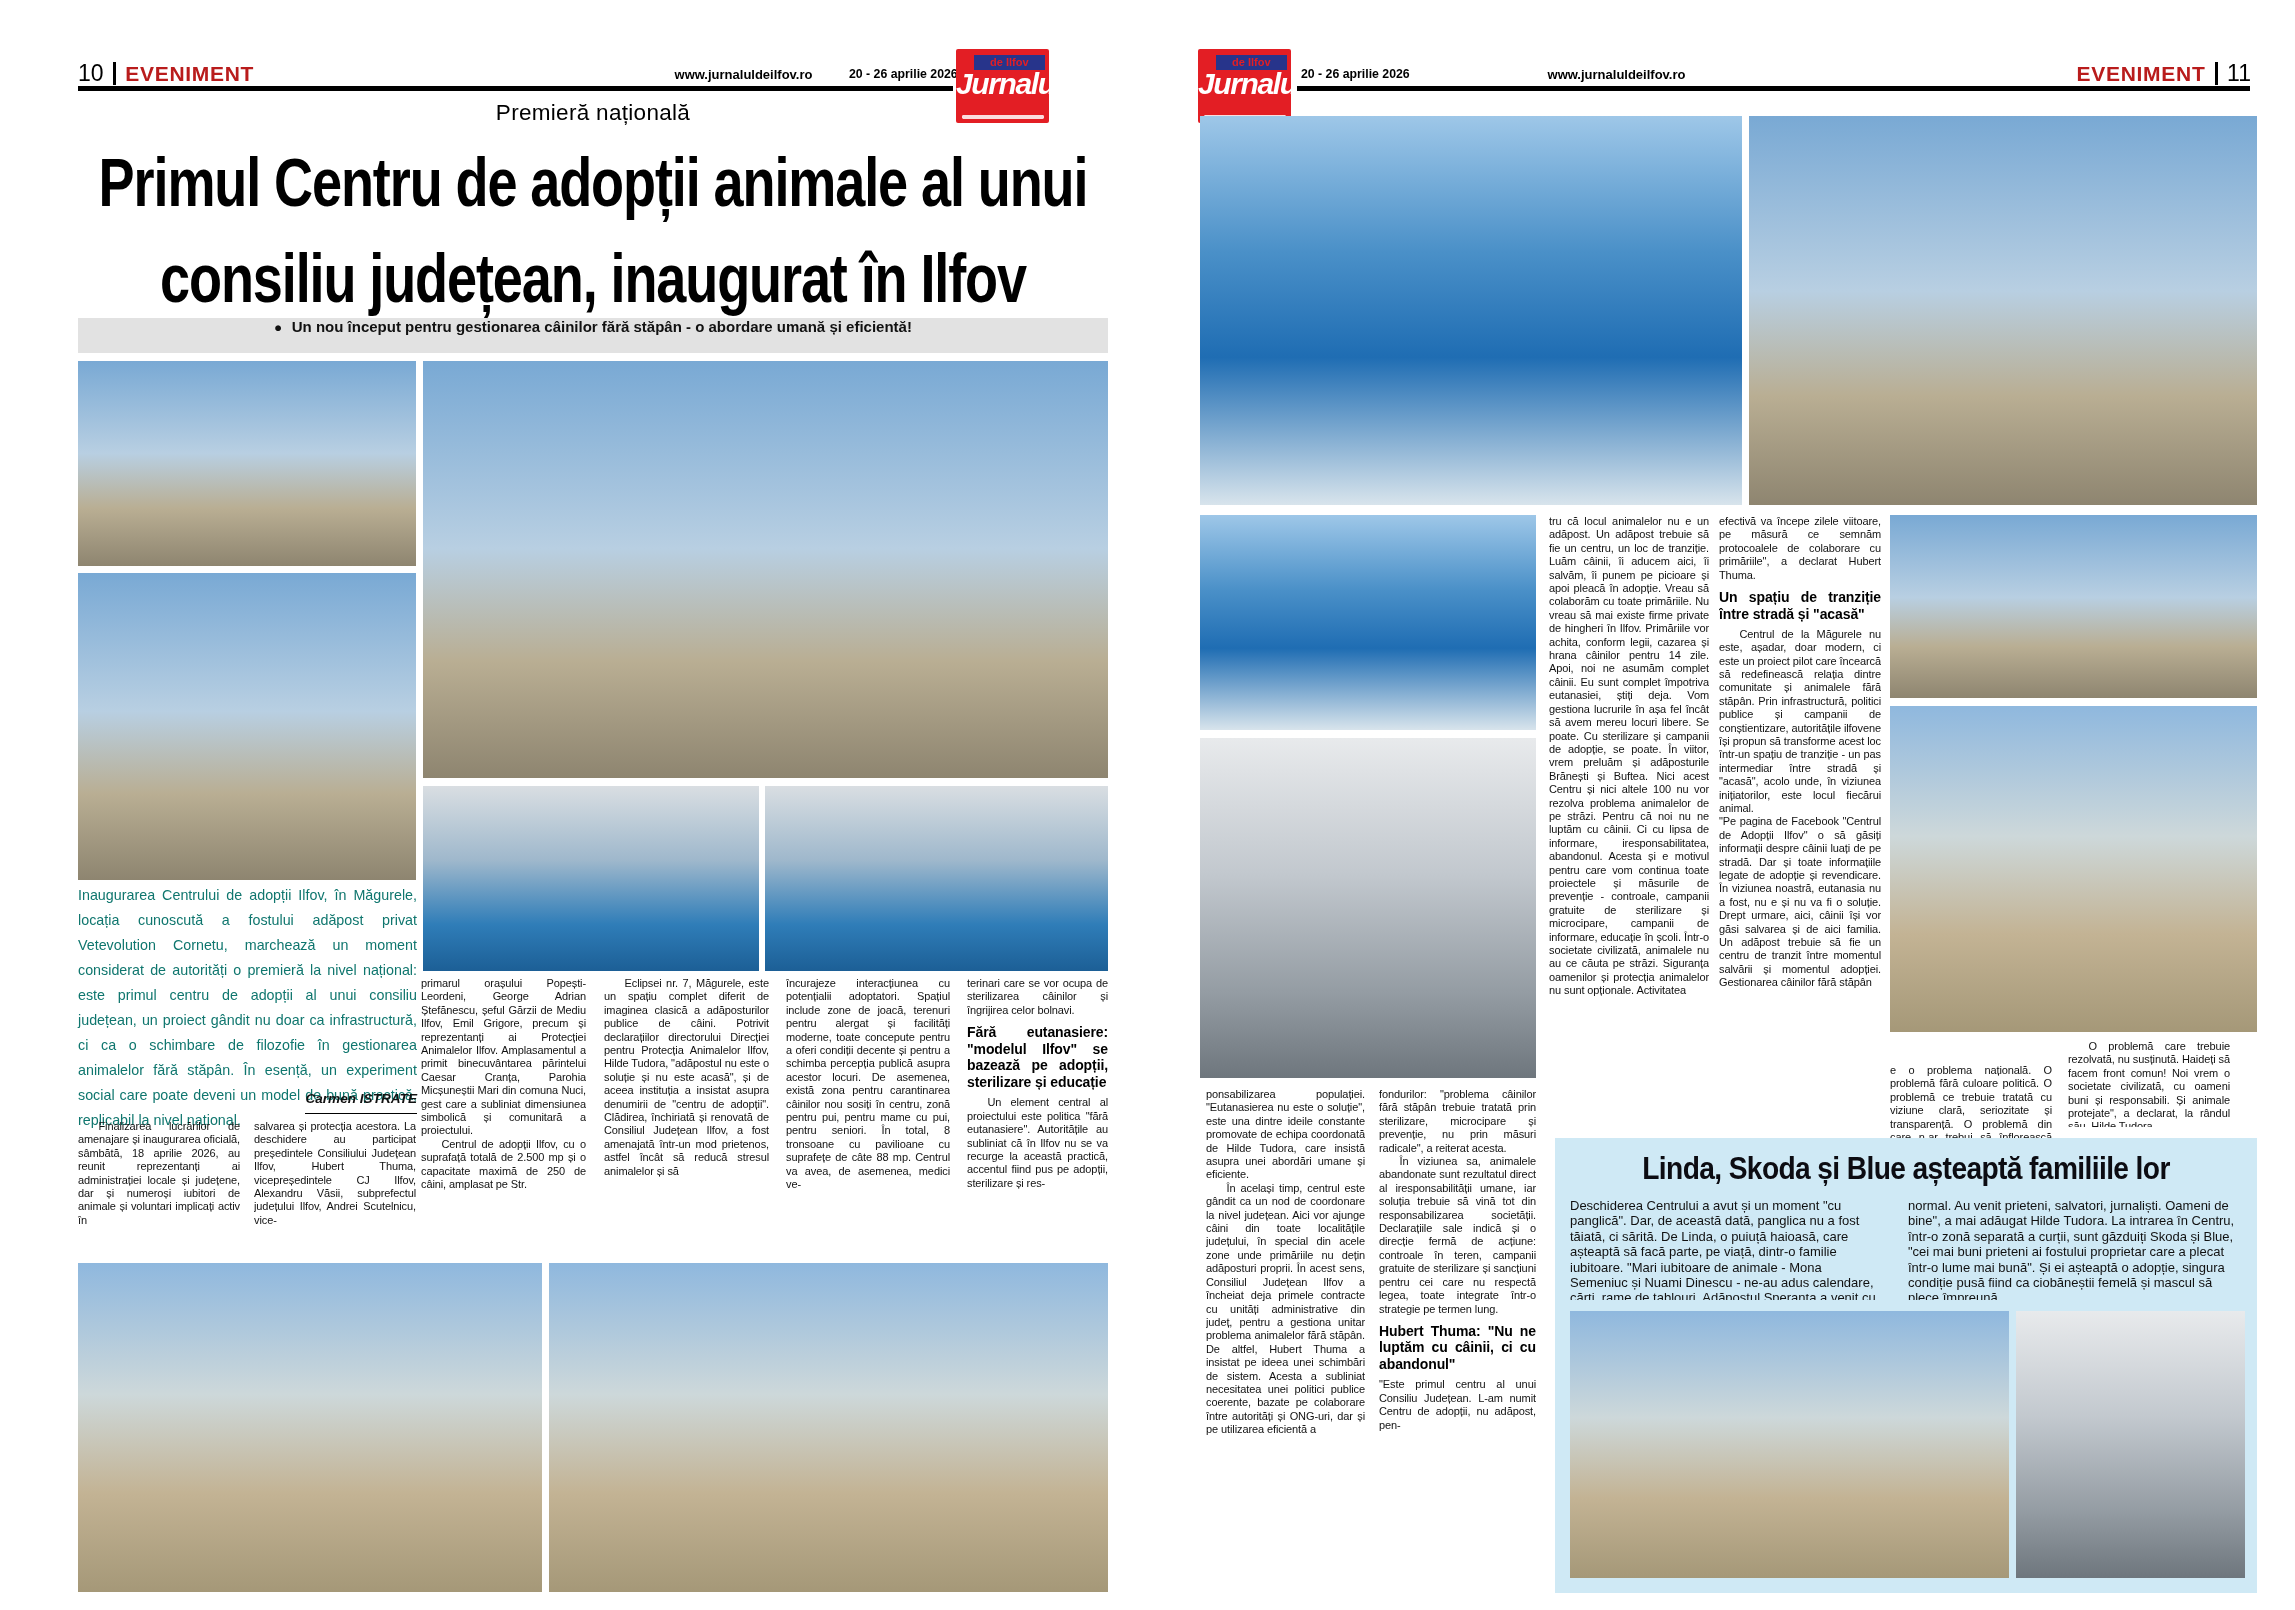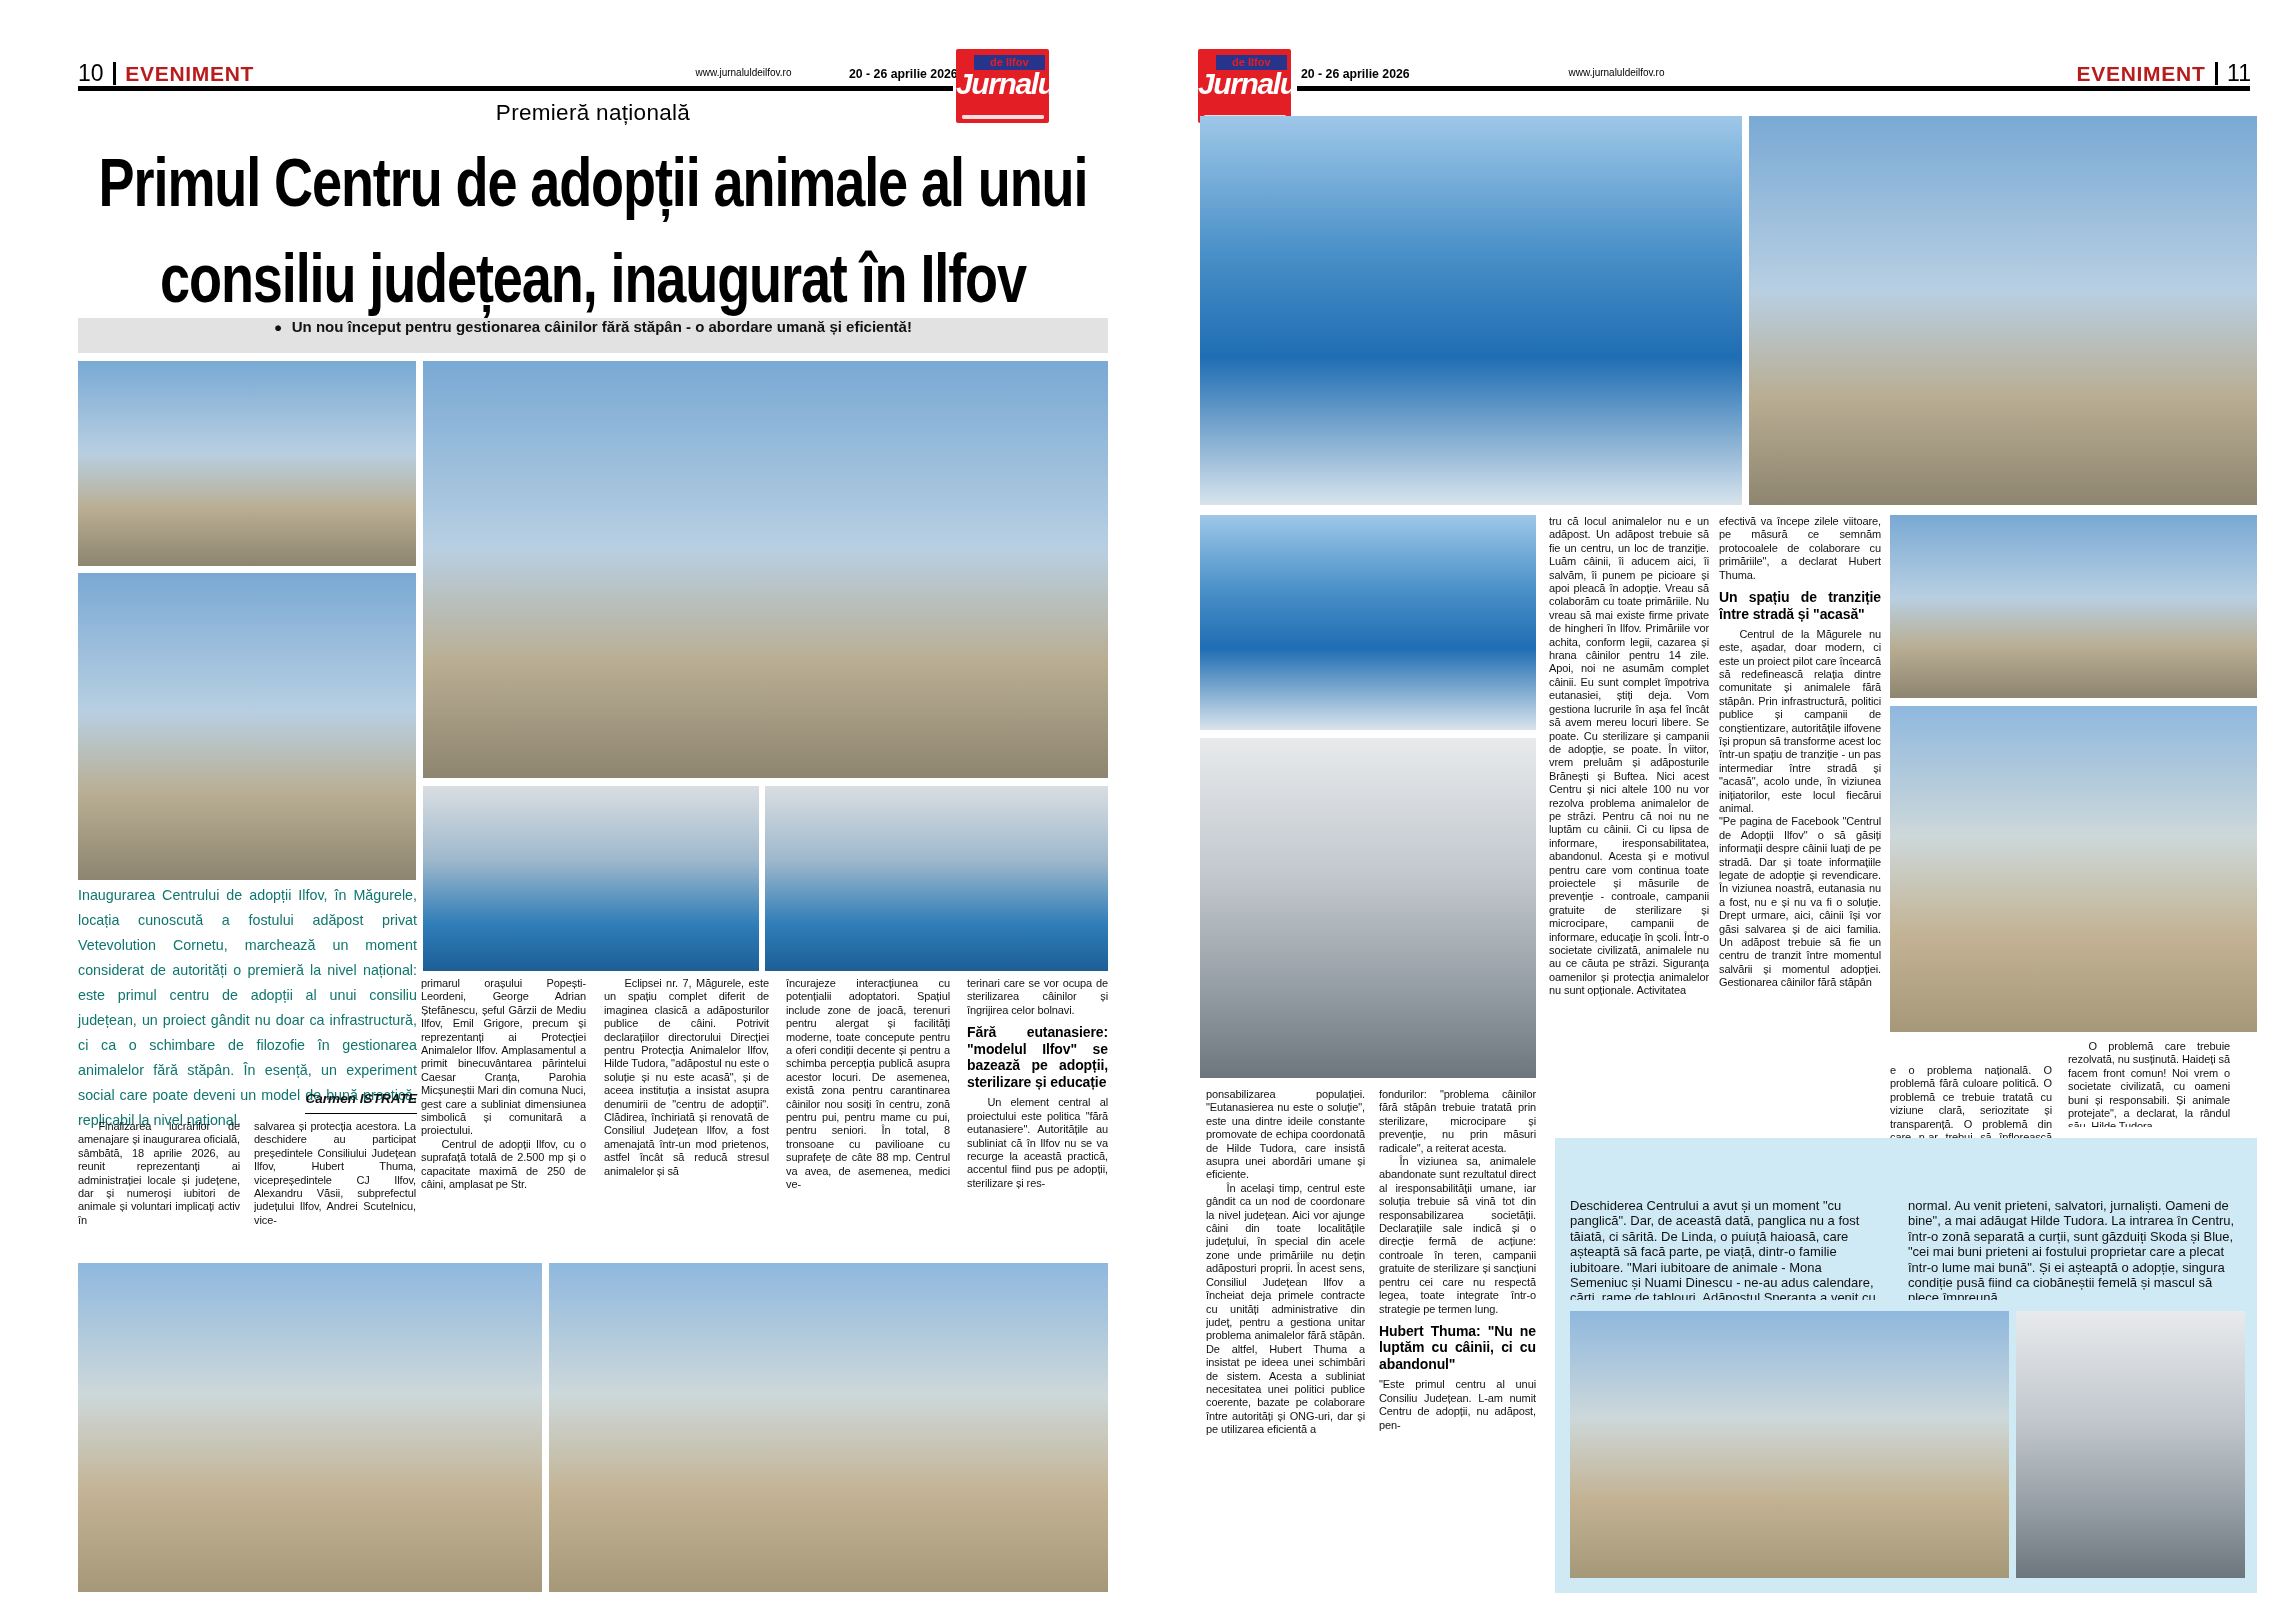--- a/index.html
+++ b/index.html
@@ -3,21 +3,21 @@
 <meta charset="utf-8">
 <style>
   html,body{margin:0;padding:0;background:#f2f2f2;}
   #spread{position:relative;width:2295px;height:1611px;background:#ffffff;
     font-family:"Liberation Sans", sans-serif;color:#111;overflow:hidden;}
   .abs{position:absolute;}
   
   .pgnum{font-size:23px;font-weight:400;color:#000;}
   .hsep{display:inline-block;width:2.7px;height:23px;background:#000;margin:0 9.5px;vertical-align:-4.1px;}
   .section{font-size:21px;font-weight:900;color:#b91c1c;letter-spacing:0.7px;}
-  .hurl{font-size:10px;font-weight:400;color:#000;}
+  .hurl{font-size:13px;font-weight:700;color:#000;}
   .hdate{font-size:12.3px;font-weight:700;color:#000;}
   .rule{position:absolute;height:4.8px;background:#000;}
   
   .logo{position:absolute;width:93px;height:74px;background:#e31e24;border-radius:2px;overflow:hidden;}
   .logo .band{position:absolute;top:5.5px;left:17.7px;right:4.1px;height:15px;background:#27348b;color:#e31e24;
     font-size:11px;font-weight:900;text-align:center;line-height:15px;}
   .logo .main{position:absolute;top:17.7px;left:0;right:0;text-align:center;color:#fff;
     font-size:30px;font-weight:900;font-style:italic;letter-spacing:-1.4px;}
   .logo .tag{position:absolute;bottom:4.1px;left:5.5px;right:5.5px;height:4.1px;background:rgba(255,255,255,.85);border-radius:1.4px;}
   
@@ -162,20 +162,23 @@
         </div>
     </div>
     <div class="abs bodycol" style="left:1890px;top:1040px;width:162px;height:87px;margin-top:24px;">
         <p class="cont">e o problema națională. O problemă fără culoare politică. O problemă ce trebuie tratată cu viziune clară, seriozitate și transparență. O problemă din care n-ar trebui să înflorească afaceri private.</p>
       </div>
     <div class="abs bodycol" style="left:2068px;top:1040px;width:162px;height:87px;">
         <p>O problemă care trebuie rezolvată, nu susținută. Haideți să facem front comun! Noi vrem o societate civilizată, cu oameni buni și responsabili. Și animale protejate", a declarat, la rândul său, Hilde Tudora.</p>
       </div>
 
     <div class="linda" style="left:1555px;top:1138px;width:702px;height:455px;">
+      <div class="abs" style="left:0;top:12.3px;width:702px;">
+        <span class="linda-headline">Linda, Skoda și Blue așteaptă familiile lor</span>
+      </div>
       <div class="abs linda-col" style="left:15px;top:60px;width:306px;height:102px;">Deschiderea Centrului a avut și un moment "cu panglică". Dar, de această dată, panglica nu a fost tăiată, ci sărită. De Linda, o puiuță haioasă, care așteaptă să facă parte, pe viață, dintr-o familie iubitoare. "Mari iubitoare de animale - Mona Semeniuc și Nuami Dinescu - ne-au adus calendare, cărți, rame de tablouri. Adăpostul Speranța a venit cu tolba plină de jucării, lese, zgărzi. Și speranță,</div>
       <div class="abs linda-col" style="left:353px;top:60px;width:337px;height:102px;">normal. Au venit prieteni, salvatori, jurnaliști. Oameni de bine", a mai adăugat Hilde Tudora. La intrarea în Centru, într-o zonă separată a curții, sunt găzduiți Skoda și Blue, "cei mai buni prieteni ai fostului proprietar care a plecat într-o lume mai bună". Și ei așteaptă o adopție, singura condiție pusă fiind ca ciobăneștii femelă și mascul să plece împreună.</div>
       <div class="ph ph-yard" style="left:15px;top:173px;width:439px;height:267px;" title="Câini plimbați de voluntari"></div>
       <div class="ph ph-steel" style="left:461px;top:173px;width:229px;height:267px;" title="Panou informativ pentru adopții"></div>
     </div>
   </div>
 
 </div>
 
 

